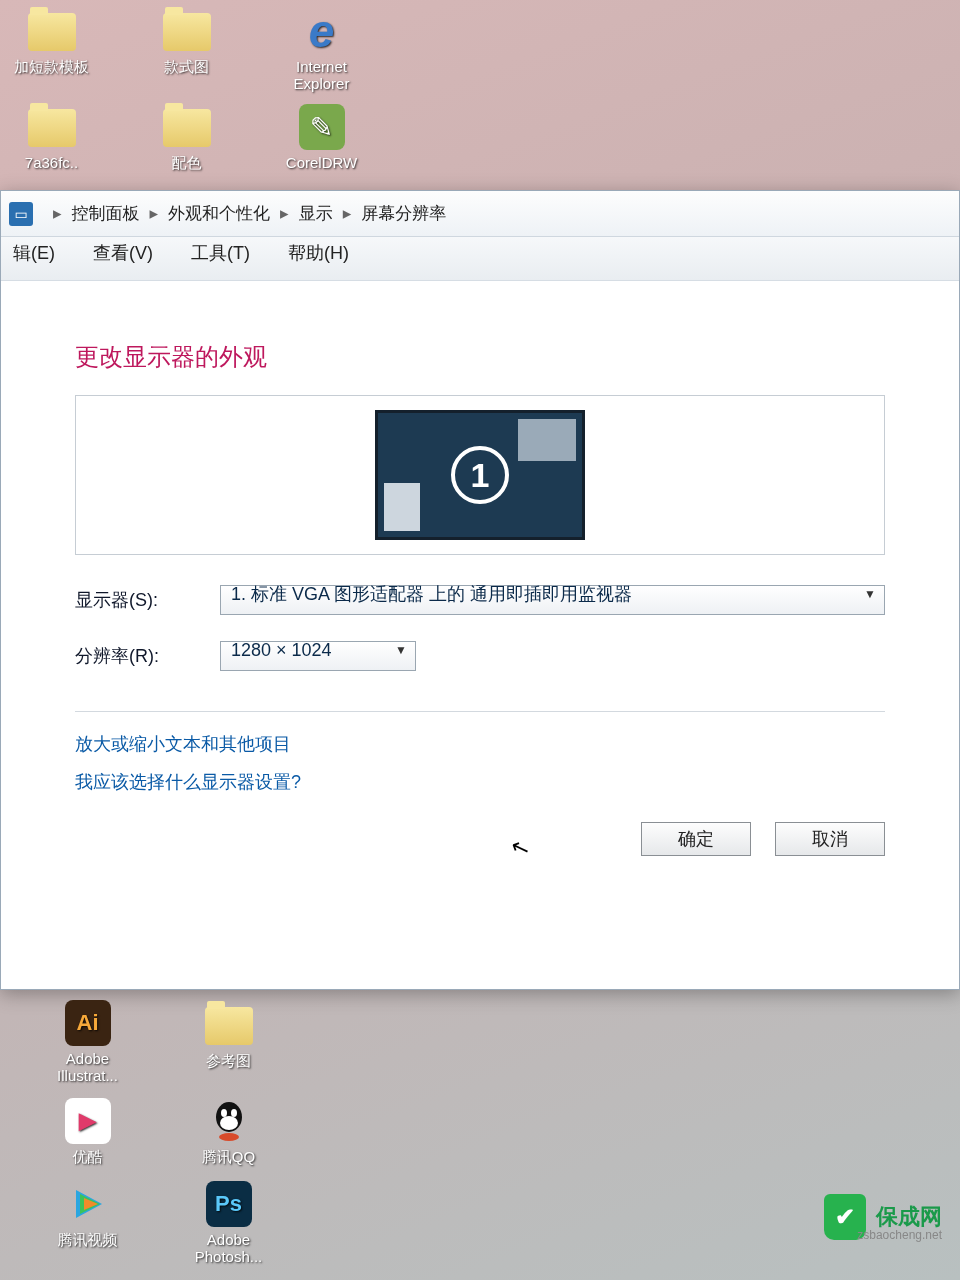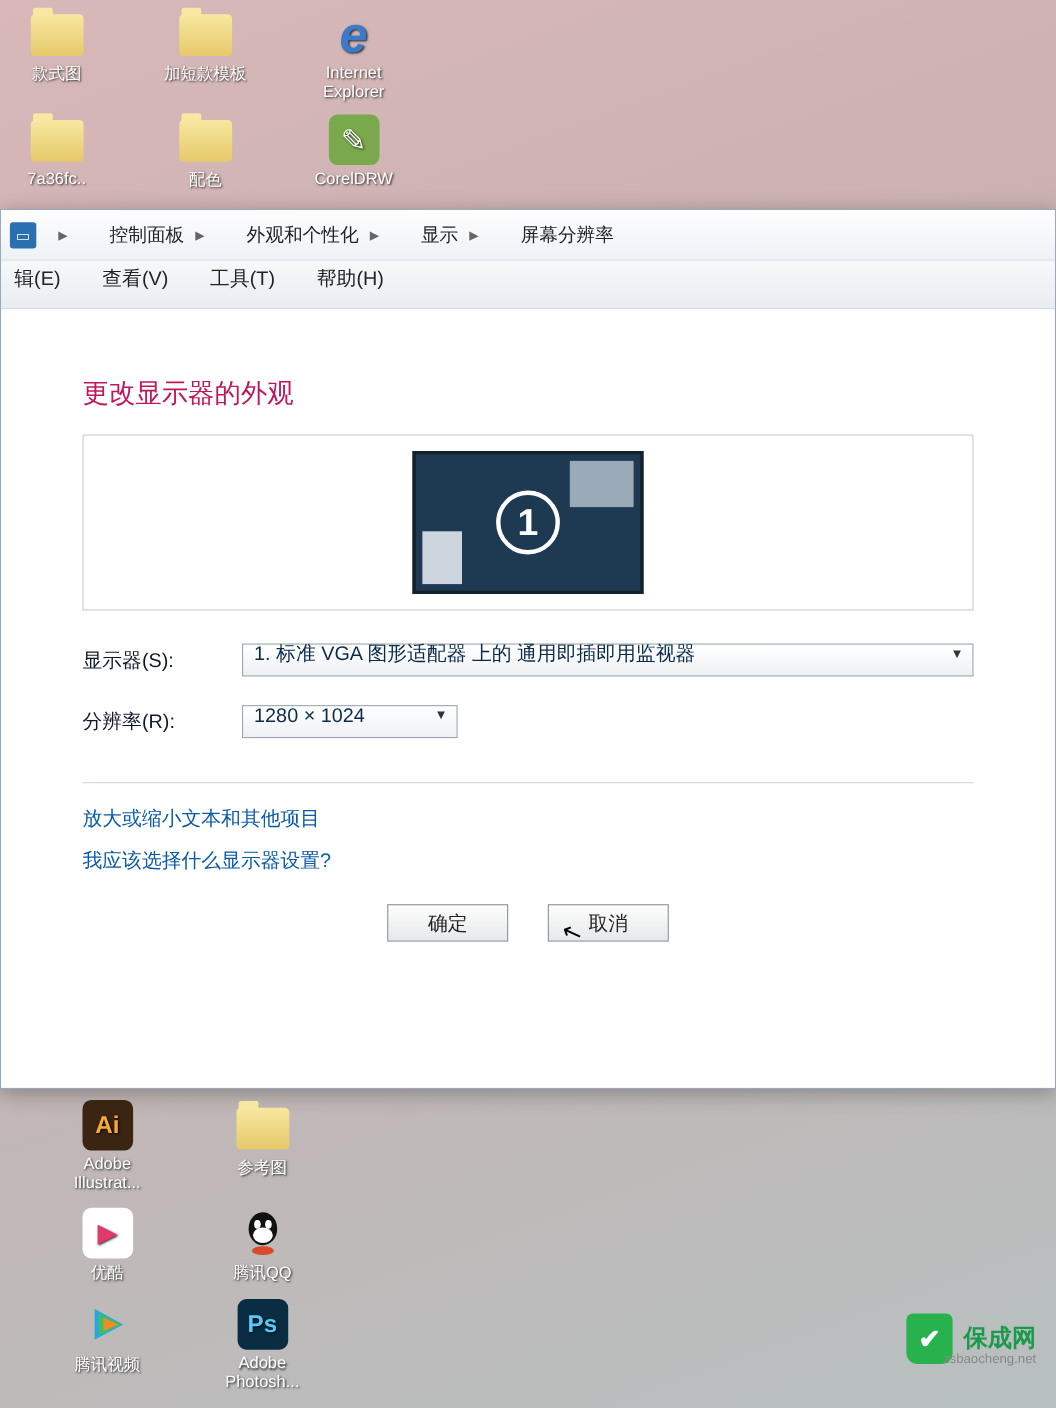--- a/index.html
+++ b/index.html
@@ -53,21 +53,21 @@
     display: flex; align-items: center;
     padding: 0 8px;
     font-size: 17px;
     color: #222;
   }
   .cp-titlebar .ico {
     width:24px;height:24px;background:#2a6fb0;border-radius:3px;margin-right:10px;
     display:flex;align-items:center;justify-content:center;color:#fff;font-size:14px;
   }
   .crumb-sep { margin: 0 10px; color: #666; }
-  .crumb { cursor:pointer;margin-left:28px; }
+  .crumb { cursor:pointer; }
   .menu-bar {
     height: 44px;
     background: linear-gradient(#f6f8fa,#e9edf1);
     border-bottom: 1px solid #d6dde4;
     display: flex; 
     gap: 26px;
     padding-left: 6px;
     font-size: 18px;
     color: #222;
   }
@@ -118,21 +118,21 @@
   }
   .dd-display { flex:1; min-width:540px; }
   .dd-res { width: 196px; flex:none; }
   .dd-arrow { font-size:12px;color:#333;margin-left:10px; }
   .divider { border-top:1px solid #d3d9df; margin: 40px 0 20px; }
   .links a {
     display:block; color:#0a5aa6; font-size:18px; text-decoration:none;
     margin-bottom:14px; cursor:pointer;
   }
   .button-row {
-    display:flex; justify-content:center; gap:36px;
+    display:flex; justify-content:flex-end; gap:24px;
     margin-top: 28px;
   }
   .btn {
     min-width: 110px; height:34px;
     border:1px solid #8a8f94;
     background: linear-gradient(#fdfdfd,#e6e8ea);
     font-size:18px; color:#222;
     display:flex;align-items:center;justify-content:center;
     cursor:pointer;
   }
@@ -140,21 +140,21 @@
     position:absolute;
     left:510px; top:644px;
     font-size:22px;color:#000;
     transform: rotate(-20deg);
     pointer-events:none;
   }
 
   .desktop-bottom {
     position:absolute;
     top: 1000px; left: 0;
-    padding-left: 50px;
+    padding-left: 40px;
   }
   .desktop-bottom .icon-row { gap: 46px; margin-bottom: 14px; }
   .sq-ico { width:46px;height:46px;border-radius:8px;margin:0 auto 4px;display:flex;align-items:center;justify-content:center;font-size:22px;font-weight:bold;color:#fff; }
   .ai-ico { background:#3a2412; color:#f7a93a; }
   .youku-ico { background:#fff; }
   .qq-ico { background:transparent; }
   .ps-ico { background:#0a2d44; color:#5ac8fa; }
   .tv-ico { background:transparent; }
 
   .watermark {
@@ -171,27 +171,27 @@
 </style>
 </head>
 <body>
 
 <div class="desktop-icons">
   <div class="icon-row">
     <div class="desk-icon">
       <div class="glyph">
           <div class="folder"></div>
         </div>
+      <div>加短款模板</div>
+    </div>
+    <div class="desk-icon">
+      <div class="glyph">
+          <div class="folder"></div>
+        </div>
       <div>款式图</div>
-    </div>
-    <div class="desk-icon">
-      <div class="glyph">
-          <div class="folder"></div>
-        </div>
-      <div>加短款模板</div>
     </div>
     <div class="desk-icon">
       <div class="glyph">
           <span class="ie-glyph">e</span>
         </div>
       <div>Internet Explorer</div>
     </div>
   </div>
   <div class="icon-row" style="margin-top:10px">
     <div class="desk-icon">

